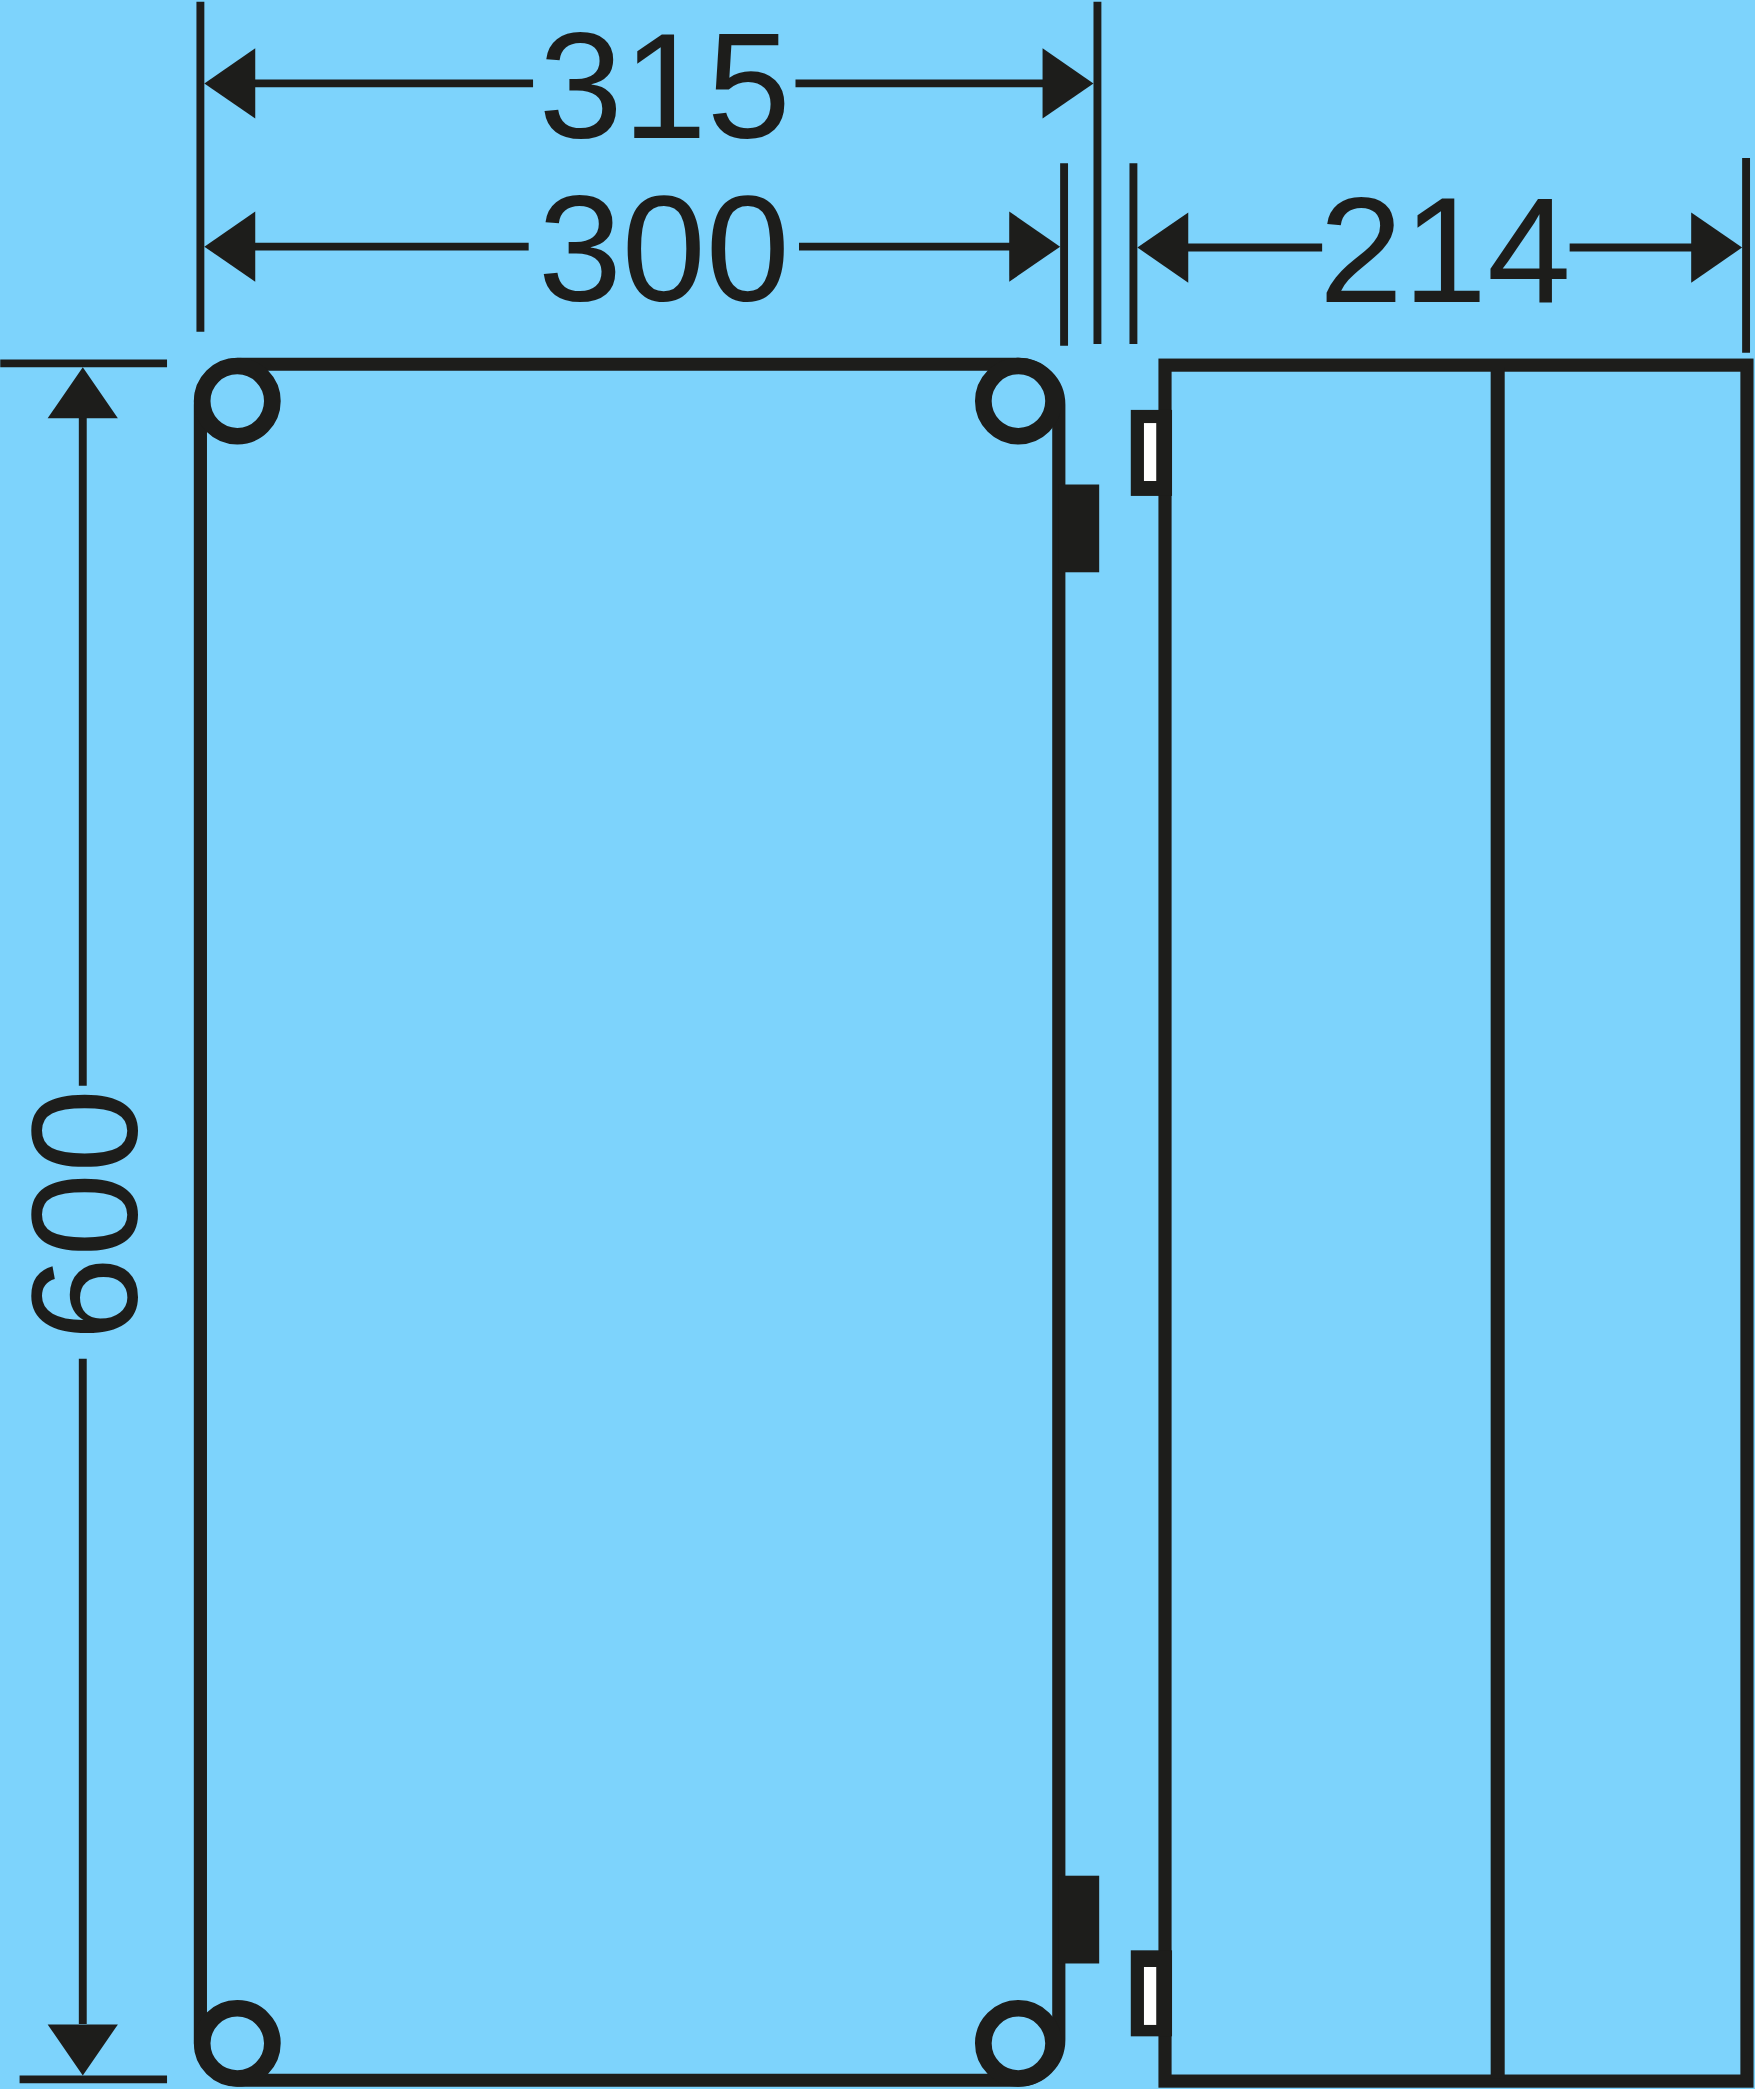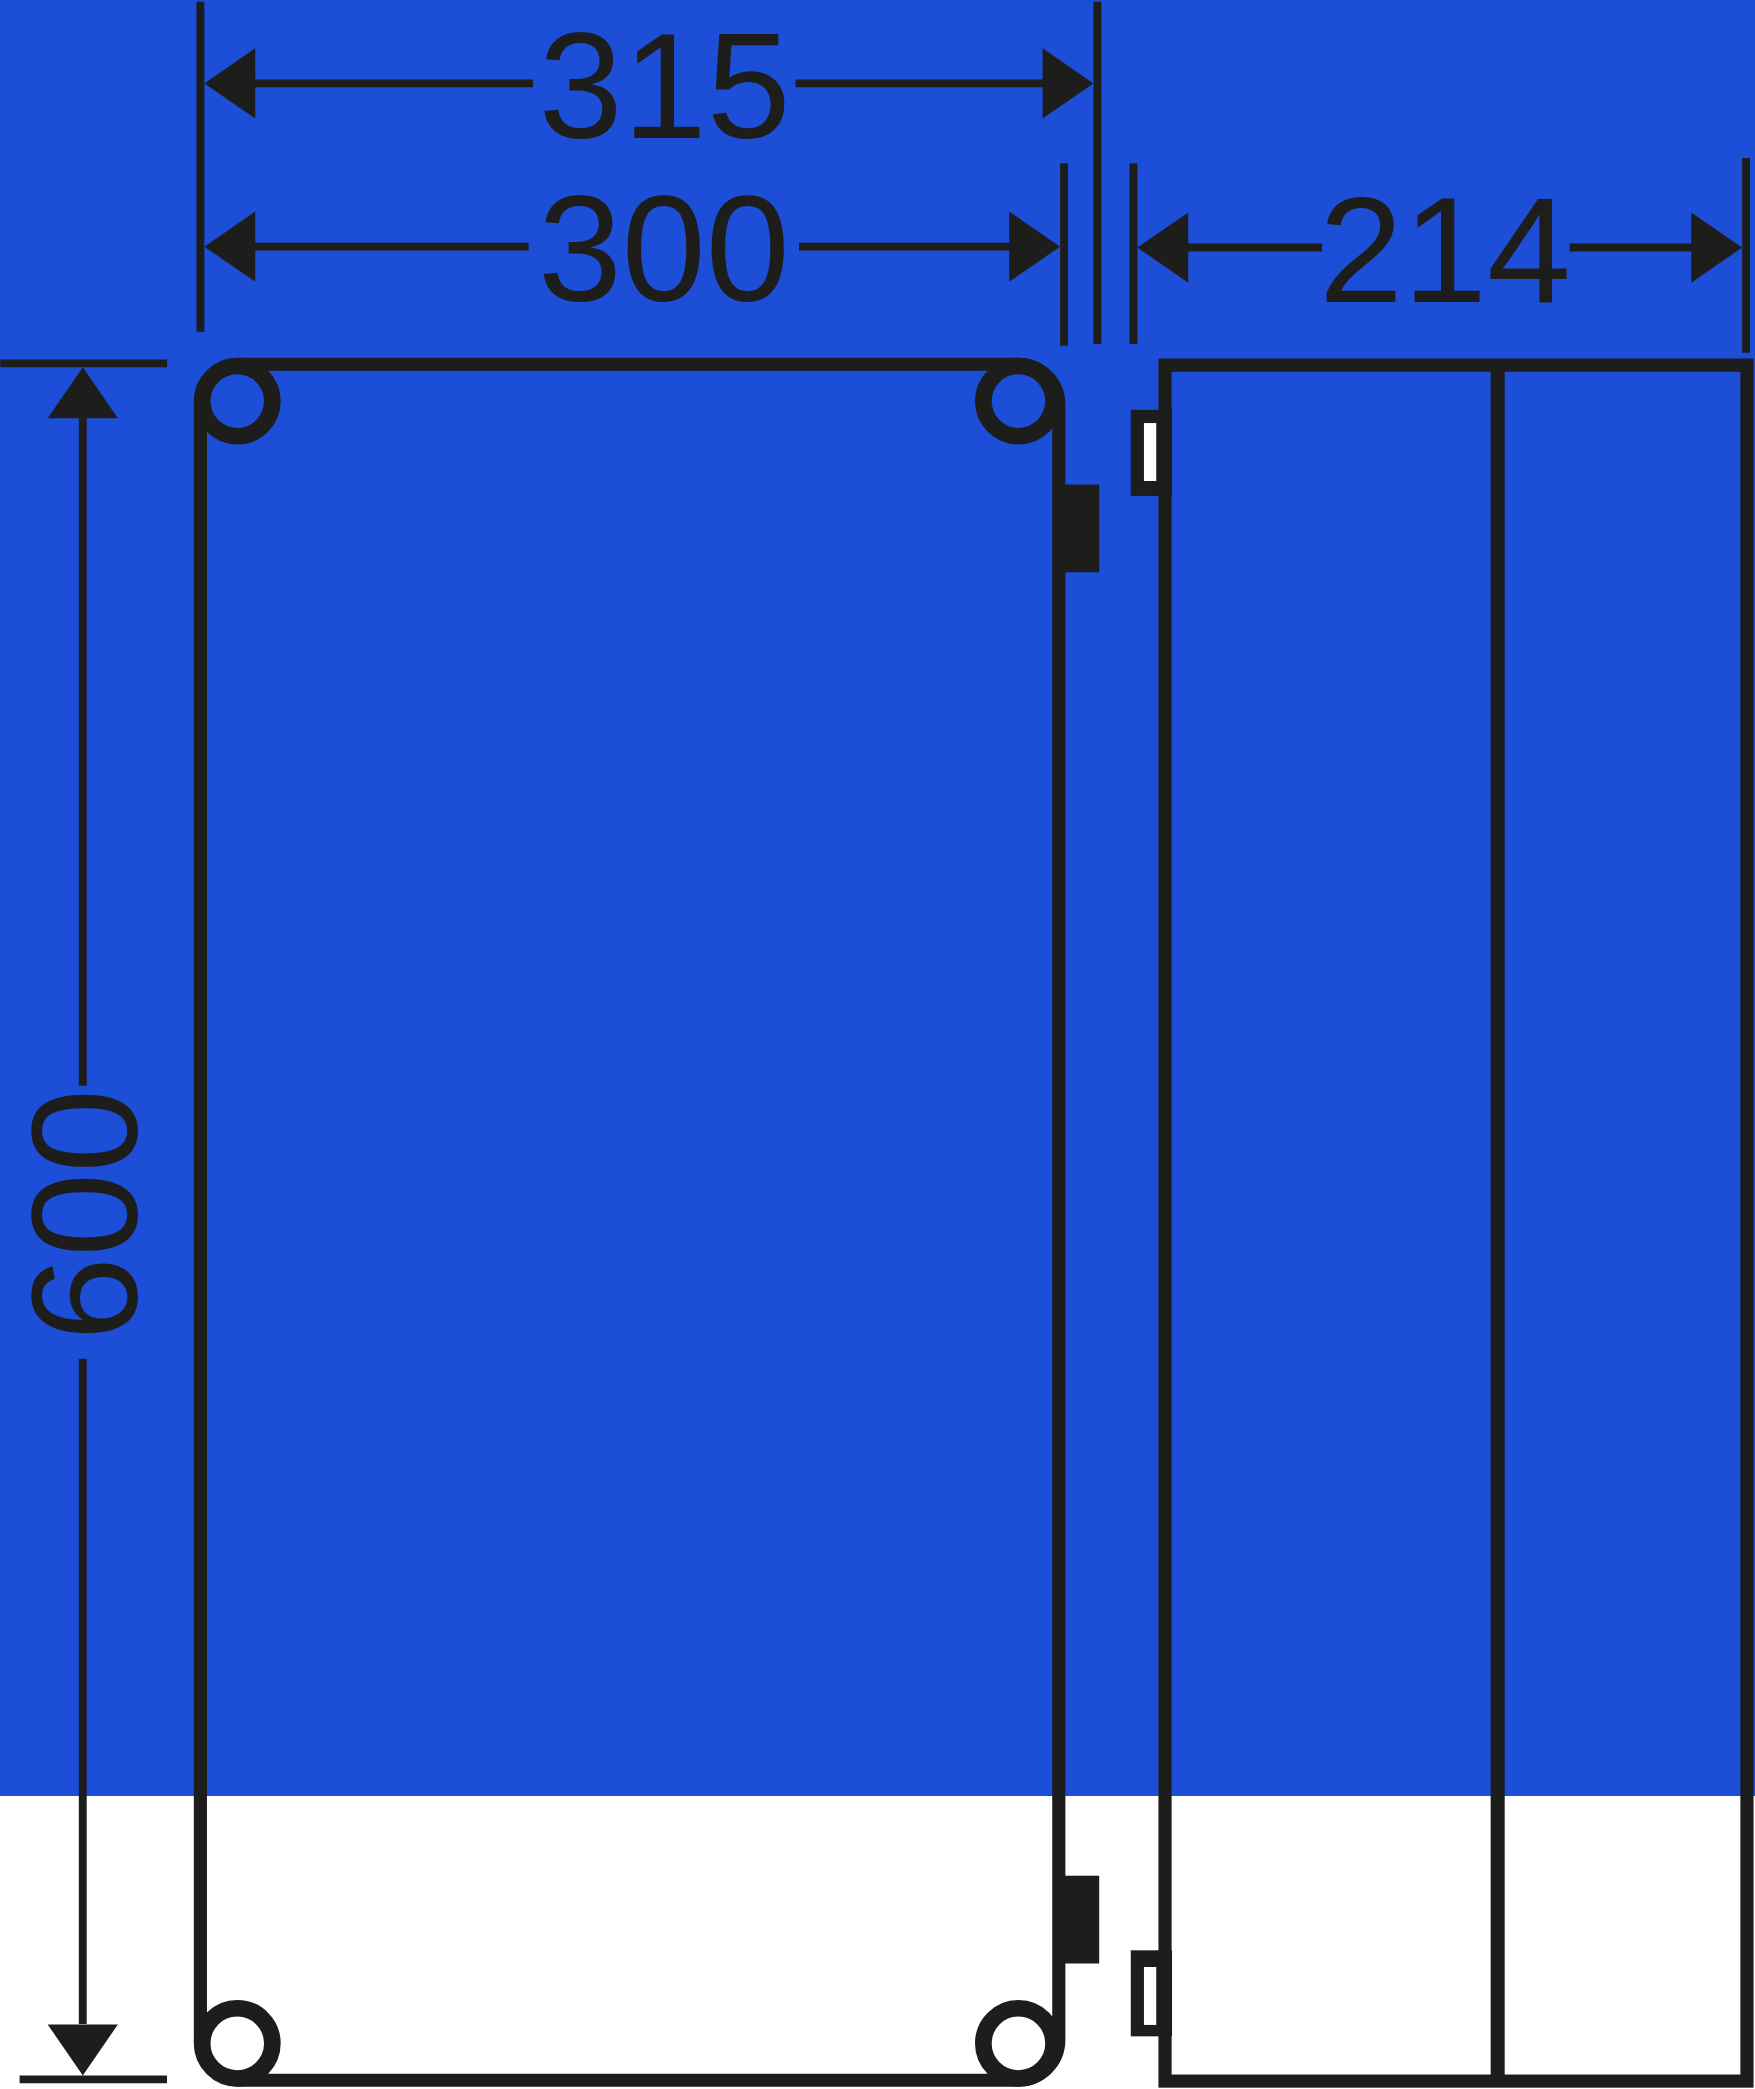--- a/index.html
+++ b/index.html
@@ -5,22 +5,22 @@
   html, body {
     margin: 0;
     padding: 0;
     background: #ffffff;
     width: 1756px;
     height: 2089px;
     overflow: hidden;
   }
   .drawing-wrap {
     width: 1756px;
-    height: 1796px;
-    background: #1d4ed8;
+    height: 2089px;
+    background: #7dd3fc;
   }
   svg {
     display: block;
   }
   .dim-text {
     font-family: "Liberation Sans", sans-serif;
     font-size: 172px;
     fill: #1d1d1b;
   }
 </style>

